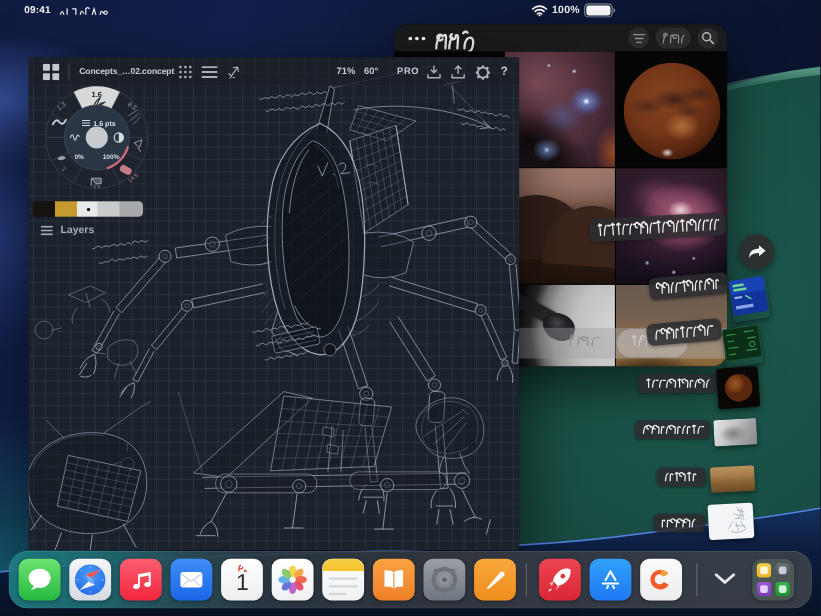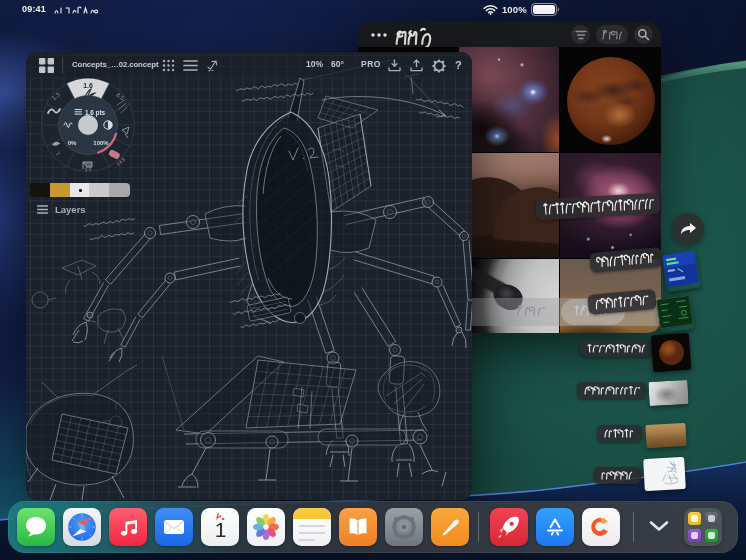--- a/index.html
+++ b/index.html
@@ -116,21 +116,21 @@
   radial-gradient(16px 10px at 45% 55%, rgba(120,120,122,0.9), rgba(120,120,122,0) 80%),
   linear-gradient(120deg,#e8e8e8,#c6c6c6 40%,#9c9c9e 75%,#8a8a8c 100%);
  box-shadow:0 2px 5px rgba(0,0,0,0.45);}
 .marstan{left:646px;top:424px;width:40px;height:23px;border-radius:2px;transform:rotate(-3deg);
  background:linear-gradient(180deg,#b8925c 0%,#a87e4c 35%,#8a6536 60%,#6b4c26 100%);
  box-shadow:0 2px 5px rgba(0,0,0,0.45);}
 .sketchf{left:644px;top:458px;width:41px;height:32px;border-radius:3px;background:#f4f5f6;
  transform:rotate(-3deg);box-shadow:0 2px 6px rgba(0,0,0,0.45);}
 
 
-#cwin{position:absolute;left:26px;top:52px;width:446px;height:448px;border-radius:11px;
+#cwin{position:absolute;left:26px;top:52px;width:446px;height:448px;border-radius:0;
  background:#1c222b;overflow:hidden;box-shadow:0 22px 55px rgba(0,0,0,0.6);}
 .cgrid{position:absolute;left:0;top:0;width:100%;height:100%;
  background-image:linear-gradient(to right, rgba(116,136,166,0.14) 1px, transparent 1px),
   linear-gradient(to bottom, rgba(116,136,166,0.14) 1px, transparent 1px);
  background-size:11.2px 11.2px;background-position:4px 3px;}
 #csketch{position:absolute;left:0;top:0;}
 .ctb{position:absolute;left:0;top:0;width:100%;height:26px;background:rgba(26,31,39,0.6);}
 .capp{position:absolute;left:13px;top:6px;}
 .cdiv{position:absolute;left:36px;top:5px;width:1px;height:16px;background:#3a434f;}
 .cname{position:absolute;left:46px;top:7.5px;font-size:7.8px;font-weight:700;color:#c9ced5;letter-spacing:-0.1px;}
@@ -420,21 +420,21 @@
           </g>
         </svg>
     <svg class="ci" style="left:157px" width="15" height="13" viewBox="0 0 15 13">
           <g stroke="#aab0b8" stroke-width="1.7" stroke-linecap="round">
       <path d="M1,2 h13 M1,6.5 h13 M1,11 h13"></path>
           </g>
         </svg>
     <svg class="ci" style="left:180px" width="13" height="13" viewBox="0 0 13 13">
       <path d="M3,12 L10,2 M10,2 l0.8,4 M10,2 l-4,0.6 M2,8 a9,9 0 0 0 5,3.5" stroke="#aab0b8" stroke-width="1.1" fill="none" stroke-linecap="round"></path>
         </svg>
-    <span class="ct" style="left:280px">10%</span>
+    <span class="ct" style="left:280px">71%</span>
     <span class="ct" style="left:305px">60°</span>
     <span class="ct cpro" style="left:335px">PRO</span>
     <svg class="ci" style="left:362px" width="13" height="13" viewBox="0 0 13 13">
           <g stroke="#aab0b8" stroke-width="1.3" fill="none" stroke-linecap="round" stroke-linejoin="round">
       <path d="M6.5,1 v6 M4,4.6 l2.5,2.6 2.5,-2.6 M1,9 v2.6 h11 V9"></path>
           </g>
         </svg>
     <svg class="ci" style="left:384px" width="13" height="13" viewBox="0 0 13 13">
           <g stroke="#aab0b8" stroke-width="1.3" fill="none" stroke-linecap="round" stroke-linejoin="round">
       <path d="M6.5,7.6 v-6 M4,3.6 l2.5,-2.6 2.5,2.6 M1,9 v2.6 h11 V9"></path>

